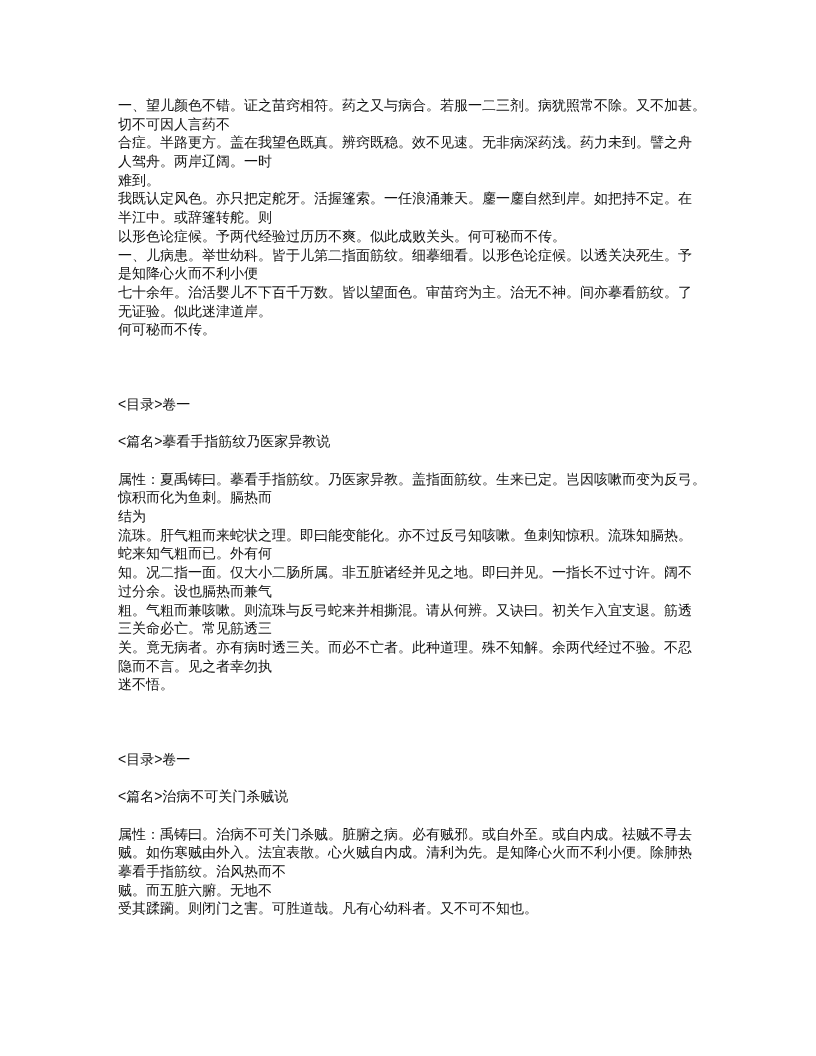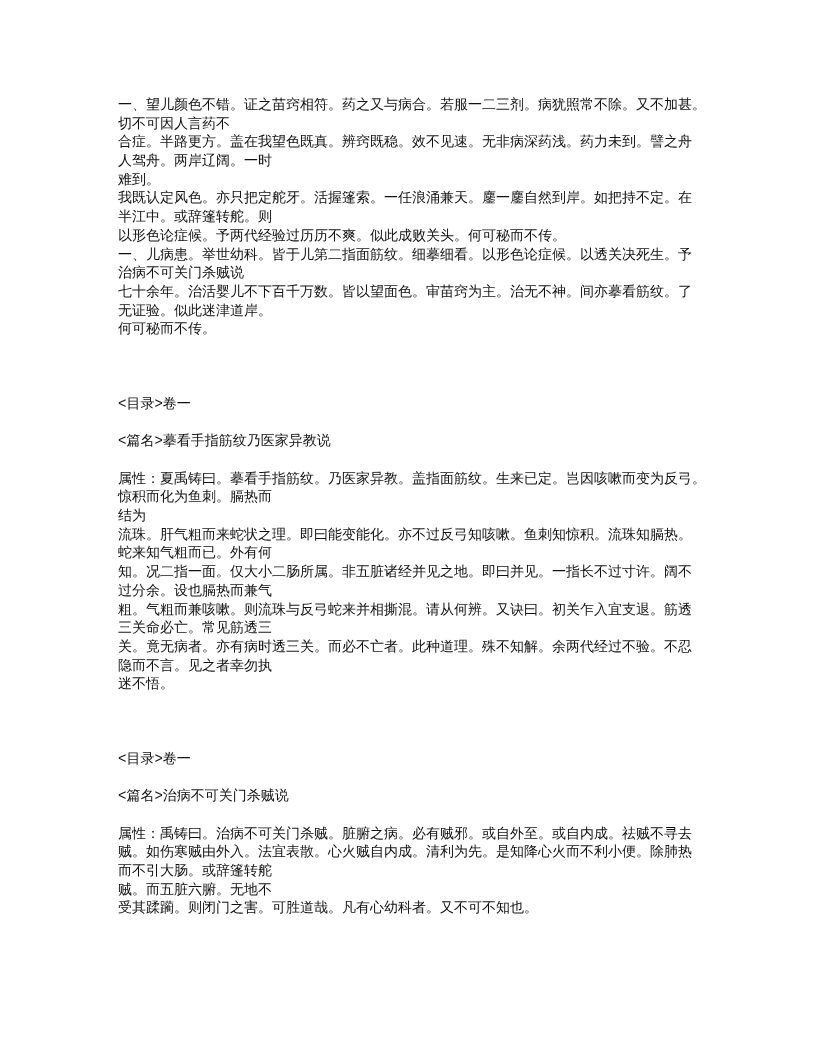--- a/index.html
+++ b/index.html
@@ -1,19 +1,19 @@
 <!DOCTYPE html>
 <html><head>
 <meta charset="utf-8">
 <style>
   html, body { margin: 0; padding: 0; background: #ffffff; }
   body { width: 816px; height: 1056px; position: relative; overflow: hidden; }
   .page {
     position: absolute; left: 118px; top: 96px; width: 588px;
-    font-family: Liberation Mono, monospace;
+    font-family: Liberation Sans, sans-serif;
     font-size: 14px; line-height: 18.7px; color: #111111;
   }
   .line { white-space: nowrap; display: block; height: 18.7px; }
   .gap-big { height: 56px; }
   .gap-mid { height: 18.7px; }
 </style>
 </head>
 <body>
 
 <div class="page">
@@ -21,21 +21,21 @@
   <div>
     <span class="line">一、望儿颜色不错。证之苗窍相符。药之又与病合。若服一二三剂。病犹照常不除。又不加甚。</span>
     <span class="line">切不可因人言药不</span>
     <span class="line">合症。半路更方。盖在我望色既真。辨窍既稳。效不见速。无非病深药浅。药力未到。譬之舟</span>
     <span class="line">人驾舟。两岸辽阔。一时</span>
     <span class="line">难到。</span>
     <span class="line">我既认定风色。亦只把定舵牙。活握篷索。一任浪涌兼天。鏖一鏖自然到岸。如把持不定。在</span>
     <span class="line">半江中。或辞篷转舵。则</span>
     <span class="line">以形色论症候。予两代经验过历历不爽。似此成败关头。何可秘而不传。</span>
     <span class="line">一、儿病患。举世幼科。皆于儿第二指面筋纹。细摹细看。以形色论症候。以透关决死生。予</span>
-    <span class="line">治病不可关门杀贼说</span>
+    <span class="line">是知降心火而不利小便</span>
     <span class="line">七十余年。治活婴儿不下百千万数。皆以望面色。审苗窍为主。治无不神。间亦摹看筋纹。了</span>
     <span class="line">无证验。似此迷津道岸。</span>
     <span class="line">何可秘而不传。</span>
   </div>
 
   <div class="gap-big"></div>
 
   <div>
     <span class="line">&lt;目录&gt;卷一</span>
     <div class="gap-mid"></div>
@@ -57,18 +57,18 @@
 
   <div class="gap-big"></div>
 
   <div>
     <span class="line">&lt;目录&gt;卷一</span>
     <div class="gap-mid"></div>
     <span class="line">&lt;篇名&gt;治病不可关门杀贼说</span>
     <div class="gap-mid"></div>
     <span class="line">属性：禹铸曰。治病不可关门杀贼。脏腑之病。必有贼邪。或自外至。或自内成。祛贼不寻去</span>
     <span class="line">贼。如伤寒贼由外入。法宜表散。心火贼自内成。清利为先。是知降心火而不利小便。除肺热</span>
-    <span class="line">而不引大肠。或辞篷转舵</span>
+    <span class="line">摹看手指筋纹。治风热而不</span>
     <span class="line">贼。而五脏六腑。无地不</span>
     <span class="line">受其蹂躏。则闭门之害。可胜道哉。凡有心幼科者。又不可不知也。</span>
   </div>
 
 </div>
 
 </body></html>

